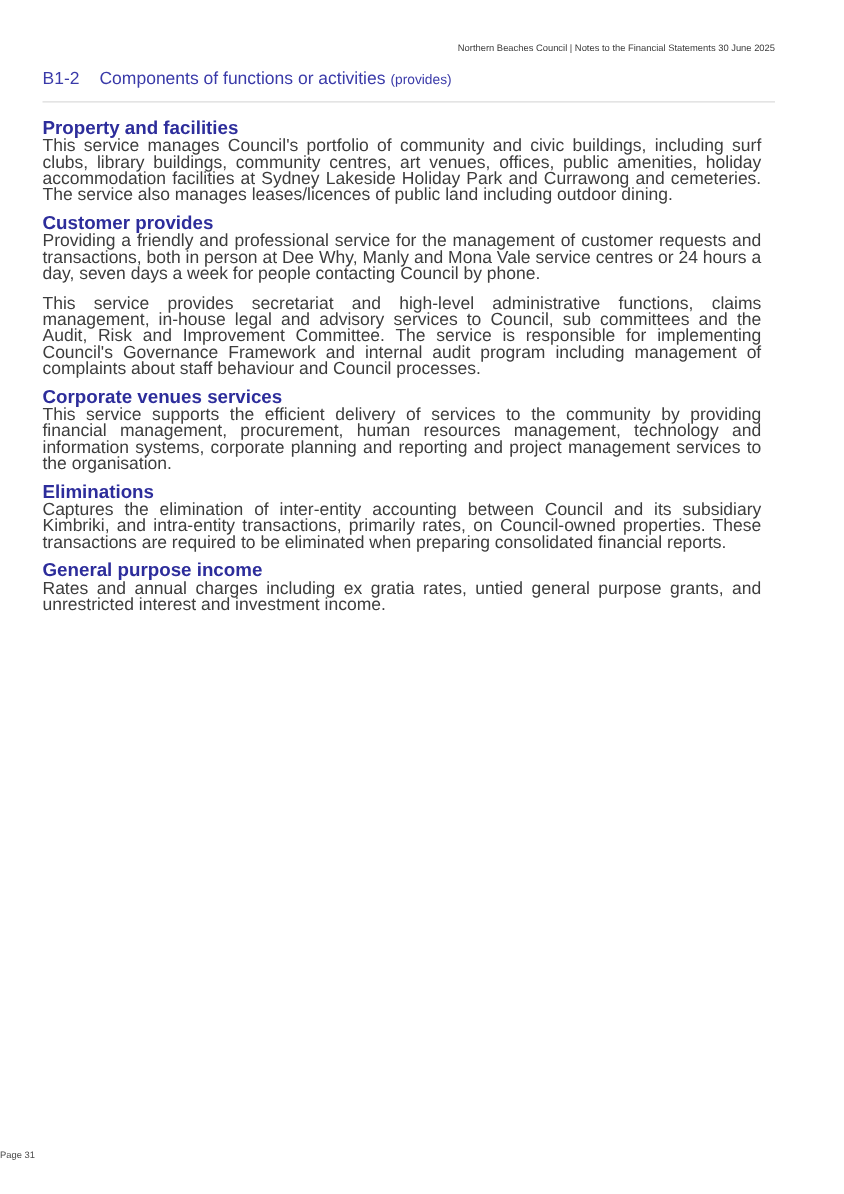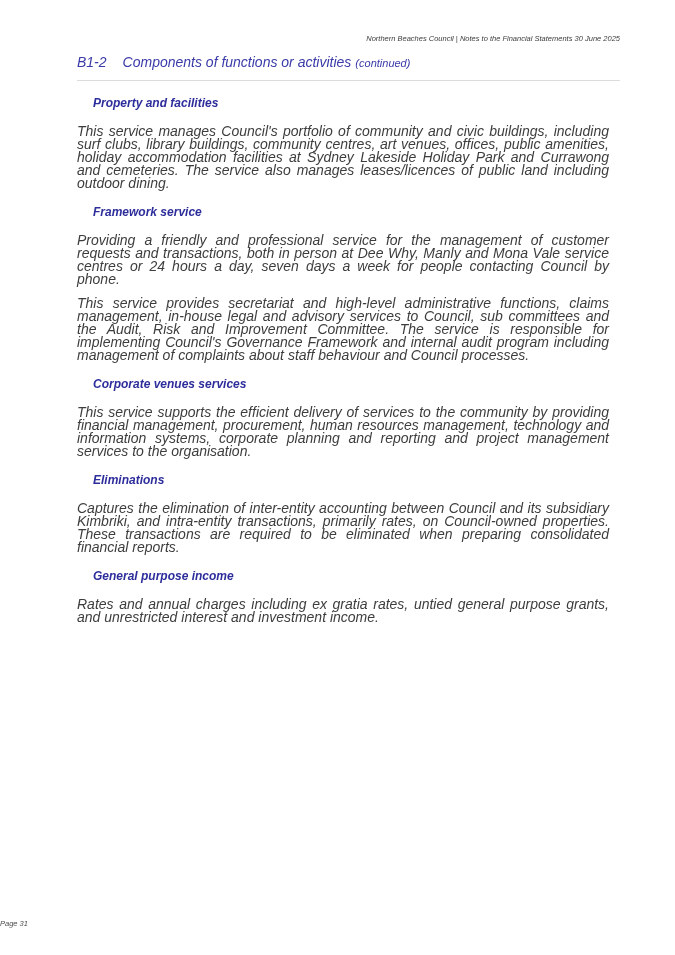--- a/index.html
+++ b/index.html
@@ -12,22 +12,21 @@
     height: 955px;
     position: relative;
     font-family: "Liberation Sans", sans-serif;
     overflow: hidden;
   }
   .page {
     position: relative;
     width: 675px;
     height: 955px;
     box-sizing: border-box;
-    padding: 34px 55px 0 77px;
-    font-style: italic;
+    padding: 34px 55px 0 34px;
   }
   .doc-header {
     text-align: right;
     font-size: 7.5px;
     color: #3b3b3b;
     line-height: 9px;
   }
   .title-row {
     margin-top: 11px;
     color: #3a3aa9;
@@ -53,22 +52,22 @@
     margin: 8px 0 0 0;
     height: 0;
   }
   .section {
     margin-top: 11px;
   }
   .section.first {
     margin-top: 15px;
   }
   .section-heading {
-    margin: 16px;
-    font-size: 12px;
+    margin: 0;
+    font-size: 15px;
     font-weight: bold;
     color: #2d2d9b;
     line-height: 12px;
   }
   .section-body {
     margin: 1px 11px 0 0;
     font-size: 14px;
     line-height: 13px;
     color: #3d3d3d;
     text-align: justify;
@@ -84,32 +83,32 @@
   }
 </style>
 </head>
 <body>
 
 <div class="page">
 
   <div class="doc-header">Northern Beaches Council | Notes to the Financial Statements 30 June 2025</div>
 
   <div class="title-row">
-    <span class="title-code">B1-2</span><span class="title-main">Components of functions or activities</span><span class="title-suffix">(continued)</span>
+    <span class="title-code">B1-2</span><span class="title-main">Components of functions or activities</span><span class="title-suffix">(provides)</span>
   </div>
 
   <hr class="title-rule">
 
   <section class="section first">
     <h3 class="section-heading">Property and facilities</h3>
     <p class="section-body">This service manages Council's portfolio of community and civic buildings, including surf clubs, library buildings, community centres, art venues, offices, public amenities, holiday accommodation facilities at Sydney Lakeside Holiday Park and Currawong and cemeteries. The service also manages leases/licences of public land including outdoor dining.</p>
   </section>
 
   <section class="section">
-    <h3 class="section-heading">Framework service</h3>
+    <h3 class="section-heading">Customer provides</h3>
     <p class="section-body">Providing a friendly and professional service for the management of customer requests and transactions, both in person at Dee Why, Manly and Mona Vale service centres or 24 hours a day, seven days a week for people contacting Council by phone.</p>
   </section>
 
   <section class="section">
     <p class="section-body">This service provides secretariat and high-level administrative functions, claims management, in-house legal and advisory services to Council, sub committees and the Audit, Risk and Improvement Committee. The service is responsible for implementing Council's Governance Framework and internal audit program including management of complaints about staff behaviour and Council processes.</p>
   </section>
 
   <section class="section">
     <h3 class="section-heading">Corporate venues services</h3>
     <p class="section-body">This service supports the efficient delivery of services to the community by providing financial management, procurement, human resources management, technology and information systems, corporate planning and reporting and project management services to the organisation.</p>

